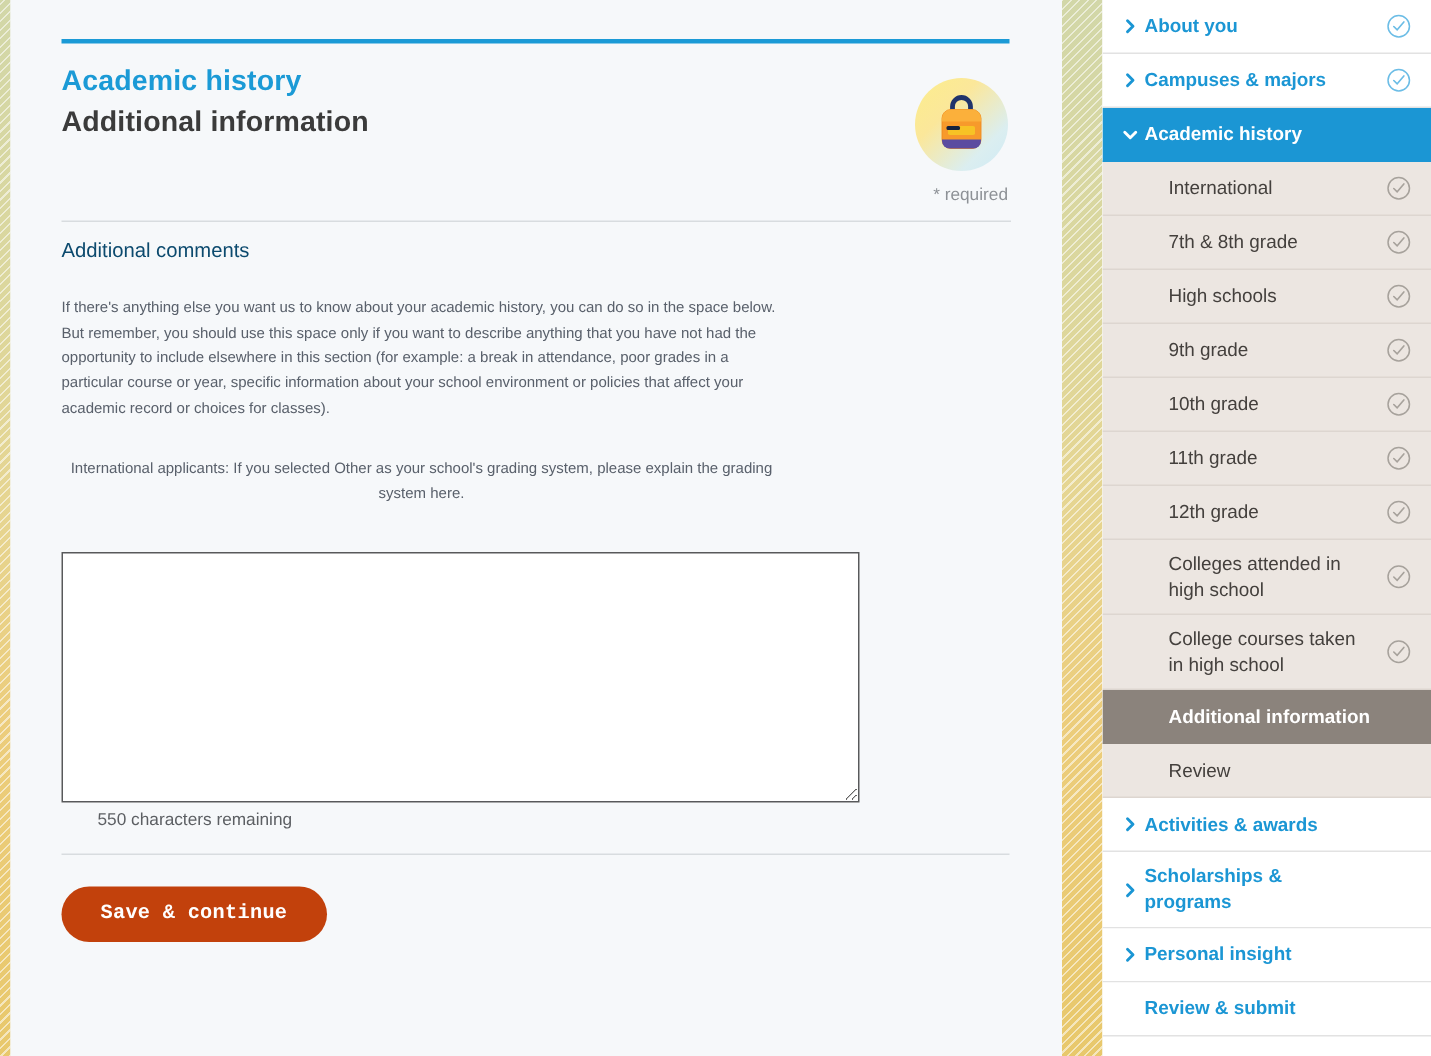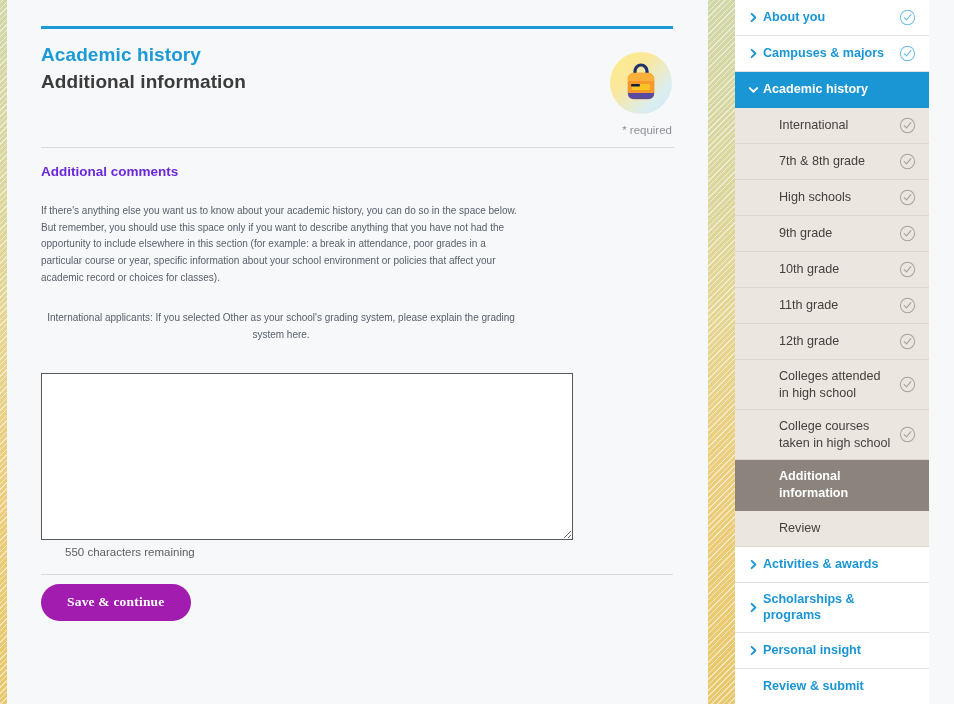--- a/index.html
+++ b/index.html
@@ -96,24 +96,24 @@
     margin-top: 10px;
     padding-right: 2px;
   }
 
   .divider {
     border-top: 1px solid #d8dcdf;
     margin-top: 11px;
   }
 
   .section-label {
-    margin-top: 16px;
+    margin-top: 11px;
     font-size: 13.5px;
-    font-weight: bold;
-    color: #6d28d9;
+    font-weight: normal;
+    color: #0c4a6e;
   }
 
   .body-copy {
     margin-top: 24px;
     font-size: 10px;
     line-height: 1.67;
     color: #59606b;
     max-width: 480px;
   }
   .body-copy.second { margin-top: 24px; text-align: center; }
@@ -140,40 +140,40 @@
     padding-left: 24px;
   }
 
   .footer-divider {
     border-top: 1px solid #d8dcdf;
     margin-top: 16px;
     width: 632px;
   }
 
   .save-button {
-    margin-top: 9px;
-    background: #a21caf;
+    margin-top: 21px;
+    background: #c2410c;
     color: #ffffff;
     border: none;
     border-radius: 30px;
     height: 37px;
     padding: 0 26px;
-    font-family: Liberation Serif, serif;
+    font-family: Liberation Mono, monospace;
     font-size: 13.5px;
     font-weight: bold;
     cursor: pointer;
     letter-spacing: .2px;
   }
 
   
   .sidebar {
     position: absolute;
     left: 735px;
     top: 0;
-    width: 194px;
+    width: 219px;
     height: 704px;
     background: #ffffff;
     overflow: hidden;
   }
 
   .nav-item {
     display: flex;
     align-items: center;
     min-height: 36px;
     padding: 8px 12px 8px 10px;

